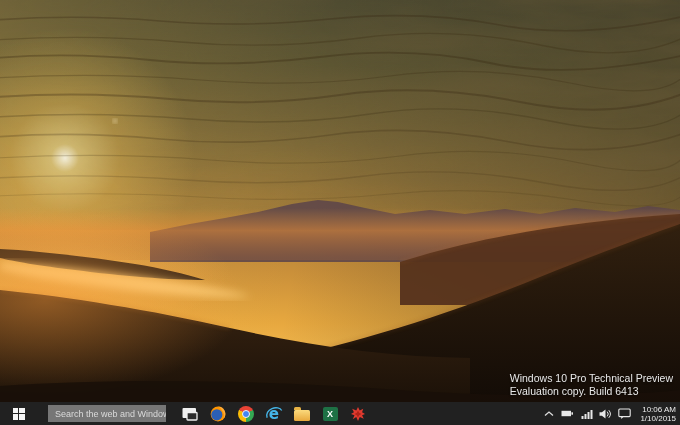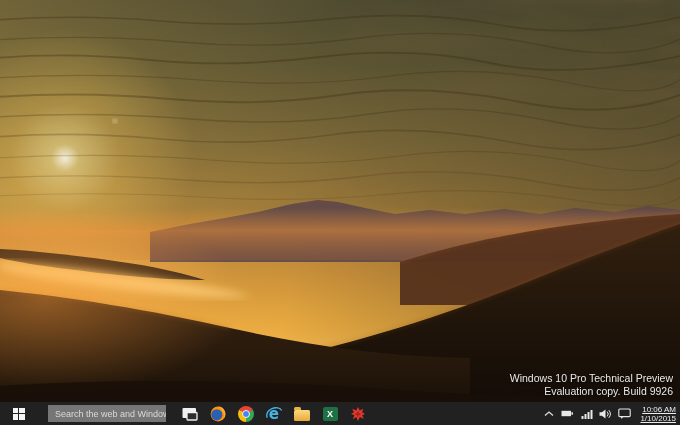--- a/index.html
+++ b/index.html
@@ -10,21 +10,21 @@
   .wallpaper{position:absolute;inset:0;
     background:
       radial-gradient(circle at 65px 158px, rgba(255,252,235,.95), rgba(255,233,150,.6) 14px, rgba(255,206,92,.32) 55px, rgba(255,195,80,0) 130px),
       radial-gradient(160px 60px at 70px 272px, rgba(255,190,90,.5), rgba(255,180,80,0) 100%),
       linear-gradient(100deg, rgba(255,200,90,.22) 0%, rgba(120,90,40,0) 45%, rgba(50,48,33,.55) 100%),
       linear-gradient(to top, #e5913a 0%, #f0ad45 10%, #f3b84e 16%, #e7a83f 24%, #ca903a 36%, #a67f3a 50%, #7f6b38 66%, #5b5532 84%, #494830 100%);
   }
   .wallpaper svg{position:absolute;inset:0;display:block;}
 
   
-  .watermark{position:absolute;right:7px;bottom:27px;text-align:right;
+  .watermark{position:absolute;right:7px;bottom:27px;
     color:#e9e9e9;font-size:10.5px;line-height:13px;text-shadow:0 1px 2px rgba(0,0,0,.55);}
 
   
   .taskbar{position:absolute;left:0;right:0;bottom:0;height:23px;background:rgba(34,34,34,.97);
     display:flex;align-items:center;z-index:5;}
   .start{width:37px;height:23px;border:none;background:transparent;display:flex;align-items:center;justify-content:center;padding:0;cursor:pointer;}
   .winlogo{display:grid;grid-template-columns:5.5px 5.5px;grid-template-rows:5.5px 5.5px;gap:1px;}
   .winlogo i{background:#f5f5f5;}
   .searchbox{width:118px;height:17px;margin-left:11px;display:flex;}
   .searchbox input{width:100%;height:100%;border:none;background:#767676;color:#fff;
@@ -37,21 +37,21 @@
     background:conic-gradient(from -60deg,#e84335 0 120deg,#34a853 0 240deg,#fbbc05 0 360deg);}
   .chrome::after{content:"";position:absolute;inset:4px;background:#4285f4;border:1.6px solid #f2f2f2;border-radius:50%;}
   .folder{width:16px;height:11px;background:linear-gradient(180deg,#fbda7d,#e8a83c);border-radius:1.5px;position:relative;margin-top:3px;}
   .folder::before{content:"";position:absolute;top:-2.5px;left:0;width:7px;height:3px;background:#e9b445;border-radius:1.5px 1.5px 0 0;}
   .excel{width:15px;height:14px;background:#1e7145;border-radius:2px;color:#fff;display:flex;
     align-items:center;justify-content:center;font-size:9px;font-weight:bold;}
 
   
   .tray{margin-left:auto;display:flex;align-items:center;gap:6px;padding-right:4px;}
   .trayicon{width:13px;height:13px;display:flex;align-items:center;justify-content:center;cursor:pointer;}
-  .clock{color:#ececec;font-size:8px;line-height:9px;text-align:right;cursor:pointer;padding-left:3px;text-decoration:underline;}
+  .clock{color:#ececec;font-size:8px;line-height:9px;text-align:right;cursor:pointer;padding-left:3px;}
 </style>
 </head>
 <body>
 
 <div class="desktop">
 
   <div class="wallpaper">
     <svg viewBox="0 0 680 425" preserveAspectRatio="none">
       <defs>
         <filter id="cloudNoise" x="0" y="0" width="680" height="230" filterUnits="userSpaceOnUse">
@@ -126,21 +126,21 @@
       <path d="M0,290 C70,297 150,310 230,328" stroke="#b06a28" stroke-width="2" fill="none" opacity="0.4" filter="url(#b2)"></path>
 
       <ellipse cx="45" cy="300" rx="200" ry="95" fill="url(#glowL)"></ellipse>
 
       <path d="M0,386 C120,378 260,380 400,390 C520,398 620,396 680,390 L680,425 L0,425 Z" fill="#190f08" opacity="0.85"></path>
     </svg>
   </div>
 
   <div class="watermark">
     <div>Windows 10 Pro Technical Preview</div>
-    <div>Evaluation copy. Build 9926</div>
+    <div>Evaluation copy. Build 6413</div>
   </div>
 
   <div class="taskbar">
 
     <button class="start">
       <span class="winlogo">
           <i></i>
           <i></i>
           <i></i>
           <i></i>

